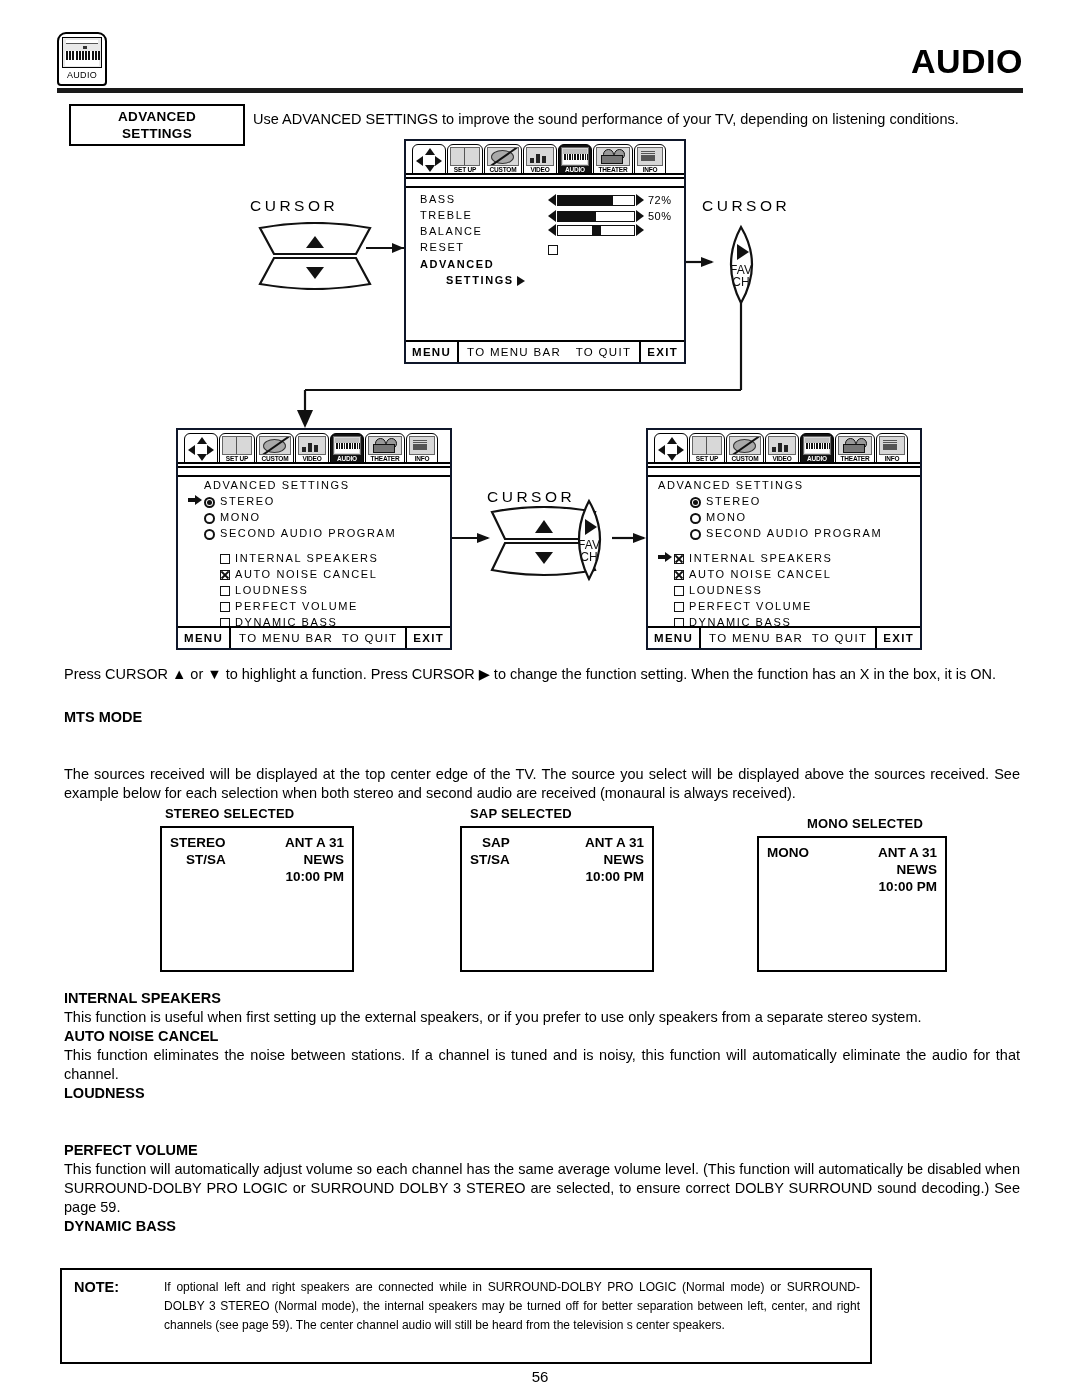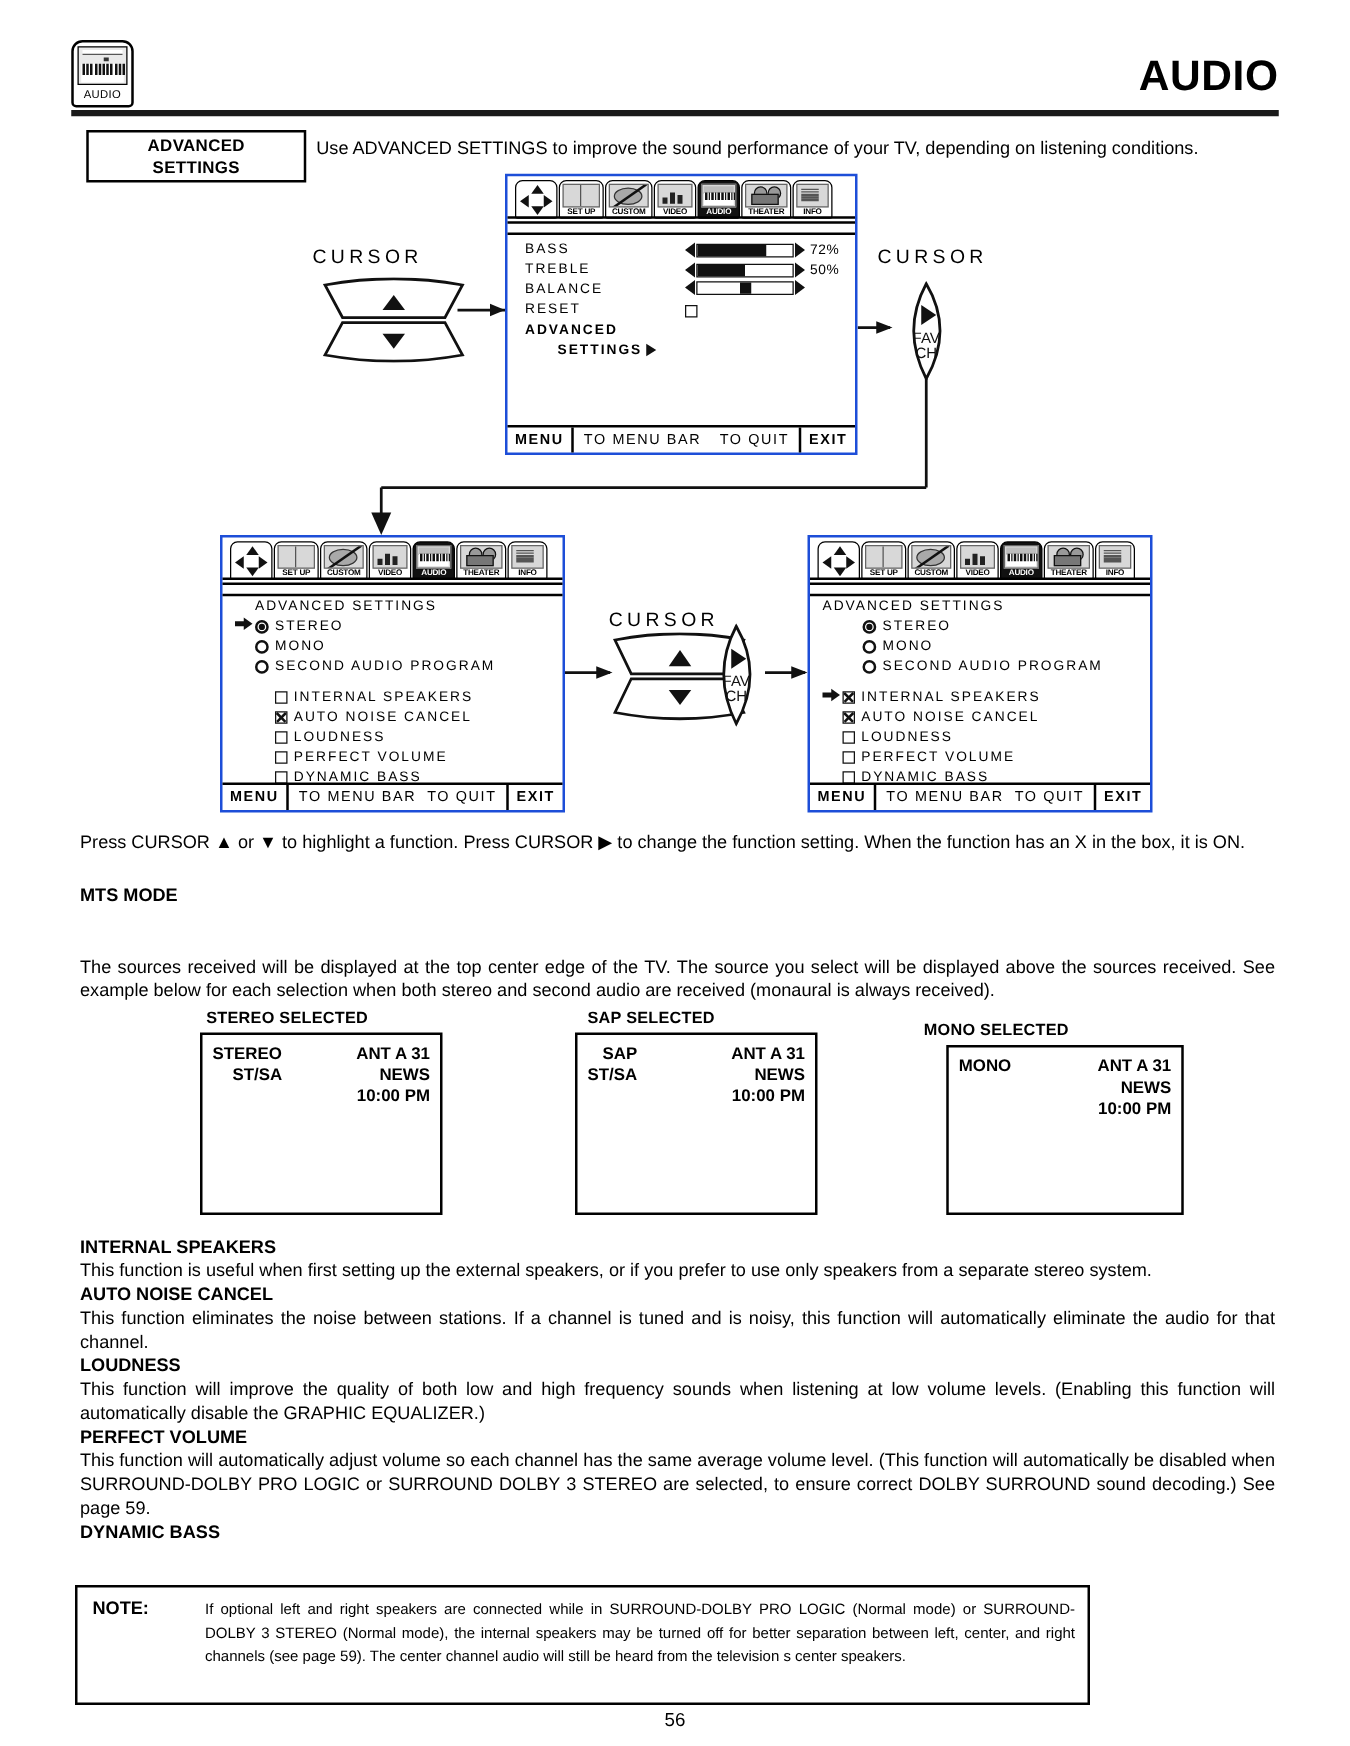--- a/index.html
+++ b/index.html
@@ -21,21 +21,21 @@
   .page-title{position:absolute;right:57px;top:42px;font-size:34px;font-weight:bold;letter-spacing:.5px;}
   .rule{position:absolute;left:57px;right:57px;top:88px;height:5px;background:#1a1a1a;}
 
   
   .as-box{position:absolute;left:69px;top:104px;width:176px;height:42px;border:2px solid #000;
     display:flex;flex-direction:column;align-items:center;justify-content:center;
     font-weight:bold;font-size:13.5px;line-height:17px;letter-spacing:.3px;box-sizing:border-box;}
   .intro{position:absolute;left:253px;top:110px;width:772px;font-size:14.5px;line-height:18px;}
 
   
-  .osd{position:absolute;border:2px solid #1d4ed8;background:#fff;box-sizing:border-box;}
+  .osd{position:absolute;border:2px solid #0f172a;background:#fff;box-sizing:border-box;}
   .menubar{position:relative;height:38px;border-bottom:2px solid #000;
      display:flex;align-items:flex-start;padding:3px 4px 0 6px;box-sizing:border-box;}
   .mb-ic{height:31px;border:1.2px solid #000;border-radius:6px 6px 2px 2px;background:#fff;
      box-sizing:border-box;margin-right:1px;position:relative;overflow:hidden;display:flex;
      flex-direction:column;}
   .mb-ic .art{flex:1;margin:2px 2px 0 2px;background:#d8d8d8;border:1px solid #666;position:relative;overflow:hidden;}
   .mb-ic .tag{font-size:6.5px;text-align:center;line-height:8px;letter-spacing:-0.2px;font-weight:bold;}
   .mb-ic.sel{background:#111;color:#fff;}
   .mb-ic.sel .tag{color:#fff;}
   .mb-ic.cursorpad{background:#fff;justify-content:center;align-items:center;}
@@ -544,38 +544,37 @@
         <span>ANT A 31</span>
       </div>
       <div style="display:flex;justify-content:space-between;">
         <span>ST/SA</span>
         <span>NEWS</span>
       </div>
       <div style="text-align:right;">10:00 PM</div>
     </div>
   </div>
 
-  <div class="ex-cap" style="left:739px;top:816px;">MONO SELECTED</div>
+  <div class="ex-cap" style="left:807px;top:816px;">MONO SELECTED</div>
   <div class="ex-box" style="left:757px;top:836px;width:190px;height:136px;">
     <div class="ex-inner">
       <div style="display:flex;justify-content:space-between;">
         <span>MONO</span>
         <span>ANT A 31</span>
       </div>
       <div style="text-align:right;">NEWS</div>
       <div style="text-align:right;">10:00 PM</div>
     </div>
   </div>
 
   <div class="para hd" style="left:64px;top:989px;width:956px;">INTERNAL SPEAKERS</div>
   <div class="para" style="left:64px;top:1008px;width:956px;">This function is useful when first setting up the external speakers, or if you prefer to use only speakers from a separate stereo system.</div>
   <div class="para hd" style="left:64px;top:1027px;width:956px;">AUTO NOISE CANCEL</div>
   <div class="para" style="left:64px;top:1046px;width:956px;">This function eliminates the noise between stations. If a channel is tuned and is noisy, this function will automatically eliminate the audio for that channel.</div>
   <div class="para hd" style="left:64px;top:1084px;width:956px;">LOUDNESS</div>
-  <div class="para" style="left:64px;top:1103px;width:956px;">This function will improve the quality of both low and high frequency sounds when listening at low volume levels. (Enabling this function will automatically disable the GRAPHIC EQUALIZER.)</div>
   <div class="para hd" style="left:64px;top:1141px;width:956px;">PERFECT VOLUME</div>
   <div class="para" style="left:64px;top:1160px;width:956px;">This function will automatically adjust volume so each channel has the same average volume level. (This function will automatically be disabled when SURROUND-DOLBY PRO LOGIC or SURROUND DOLBY 3 STEREO are selected, to ensure correct DOLBY SURROUND sound decoding.) See page 59.</div>
   <div class="para hd" style="left:64px;top:1217px;width:956px;">DYNAMIC BASS</div>
 
   <div class="notebox">
     <div class="lbl">NOTE:</div>
     <div class="txt">If optional left and right speakers are connected while in SURROUND-DOLBY PRO LOGIC (Normal mode) or SURROUND-DOLBY 3 STEREO (Normal mode), the internal speakers may be turned off for better separation between left, center, and right channels (see page 59). The center channel audio will still be heard from the television s center speakers.</div>
   </div>
 
   <div class="pageno">56</div>

